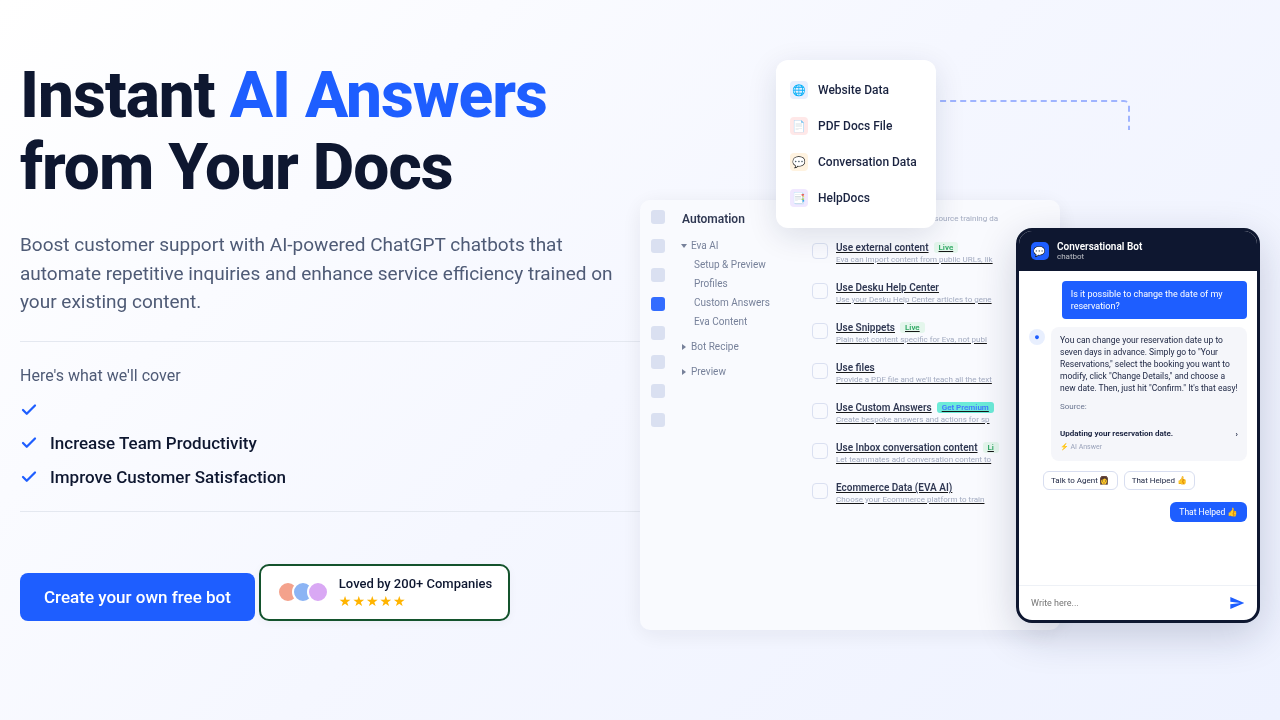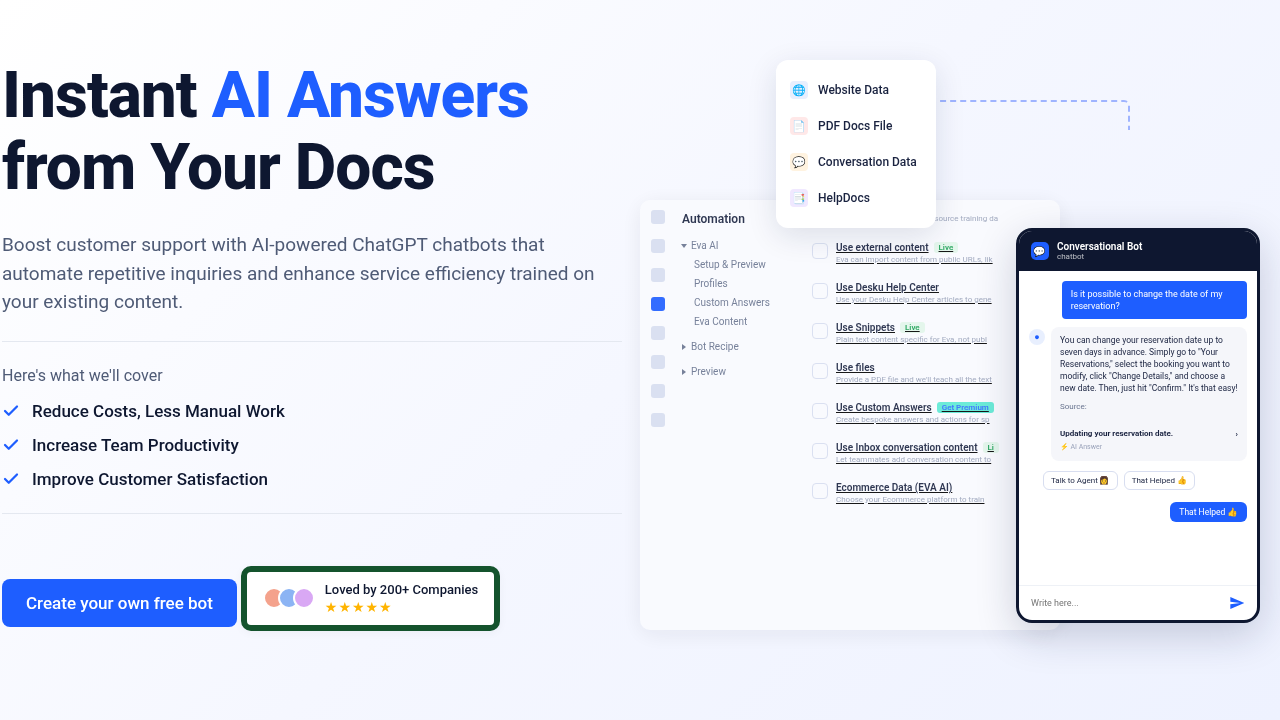--- a/index.html
+++ b/index.html
@@ -1,27 +1,27 @@
 <!DOCTYPE html>
 <html><head>
 <meta charset="utf-8">
 <style>
 * { margin: 0; padding: 0; box-sizing: border-box; font-family: -apple-system, BlinkMacSystemFont, 'Segoe UI', Roboto, sans-serif; }
 body { width: 1280px; height: 720px; background: linear-gradient(135deg, #ffffff 0%, #f5f7ff 50%, #eef2ff 100%); overflow: hidden; position: relative; }
-.left { position: absolute; left: 2px; top: 60px; width: 620px; }
+.left { position: absolute; left: 20px; top: 60px; width: 620px; }
 h1 { font-size: 64px; font-weight: 800; line-height: 1.12; color: #0e1730; letter-spacing: -1px; }
 h1 .hl { color: #1e5eff; }
 .sub { margin-top: 28px; font-size: 19px; color: #4f5b76; line-height: 1.5; max-width: 600px; }
 .divider { border: none; border-top: 1px solid #e4e8f0; margin: 24px 0; }
 .cover-label { color: #4f5b76; font-size: 16px; margin-bottom: 16px; }
 .features { list-style: none; }
 .features li { display: flex; align-items: center; gap: 12px; font-size: 17px; color: #0e1730; margin-bottom: 14px; font-weight: 500; }
 .check { width: 18px; height: 18px; flex-shrink: 0; }
 .cta { display: inline-block; background: #1e5eff; color: #fff; border: none; border-radius: 8px; padding: 14px 24px; font-size: 17px; font-weight: 500; cursor: pointer; margin-top: 6px; }
-.social { display: inline-flex; align-items: center; gap: 10px; background: #fff; border: 6px solid #14532d; border-radius: 10px; padding: 10px 16px; margin-top: 28px; box-shadow: 0 2px 10px rgba(0,0,0,0.04); }
+.social { display: inline-flex; align-items: center; gap: 10px; background: #fff; border: 2px solid #14532d; border-radius: 10px; padding: 10px 16px; margin-top: 28px; box-shadow: 0 2px 10px rgba(0,0,0,0.04); }
 .avatars { display: flex; }
 .avatars span { width: 22px; height: 22px; border-radius: 50%; border: 2px solid #fff; display: inline-block; margin-left: -7px; }
 .avatars span:first-child { margin-left: 0; background: #f4a28c; }
 .avatars span:nth-child(2) { background: #8cb4f4; }
 .avatars span:nth-child(3) { background: #d9a8f4; }
 .social-text { font-size: 13px; color: #0e1730; font-weight: 500; }
 .stars { color: #ffb400; font-size: 14px; margin-top: 2px; letter-spacing: 1px; }
 .social-col { display: flex; flex-direction: column; }
 
 
@@ -88,21 +88,20 @@
     <span>Instant </span><span class="hl">AI Answers</span><span> from Your Docs</span>
   </h1>
   <p class="sub">Boost customer support with AI-powered ChatGPT chatbots that automate repetitive inquiries and enhance service efficiency trained on your existing content.</p>
   <hr class="divider">
   <p class="cover-label">Here's what we'll cover</p>
   <ul class="features">
     <li>
       <svg class="check" viewBox="0 0 24 24" fill="none" stroke="#1e5eff" stroke-width="3" stroke-linecap="round" stroke-linejoin="round">
           <polyline points="20 6 9 17 4 12"></polyline>
         </svg>
-      <span>Reduce Costs, Less Manual Work</span>
     </li>
     <li>
       <svg class="check" viewBox="0 0 24 24" fill="none" stroke="#1e5eff" stroke-width="3" stroke-linecap="round" stroke-linejoin="round">
           <polyline points="20 6 9 17 4 12"></polyline>
         </svg>
       <span>Increase Team Productivity</span>
     </li>
     <li>
       <svg class="check" viewBox="0 0 24 24" fill="none" stroke="#1e5eff" stroke-width="3" stroke-linecap="round" stroke-linejoin="round">
           <polyline points="20 6 9 17 4 12"></polyline>

